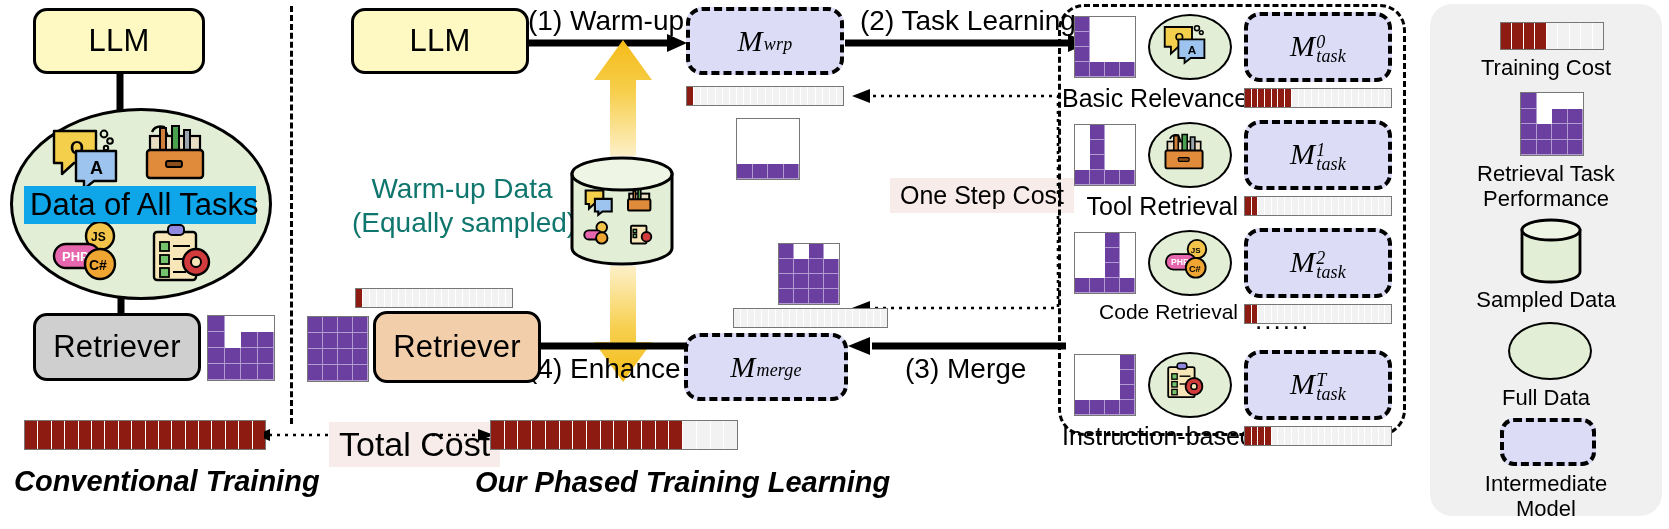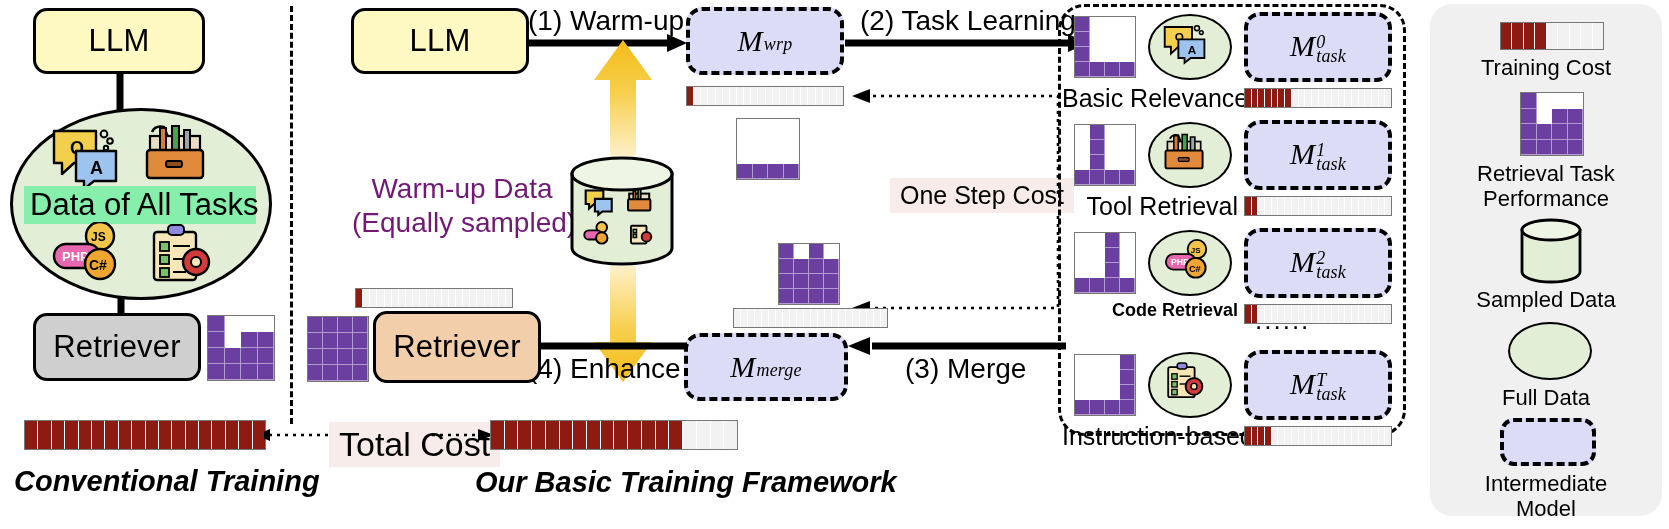--- a/index.html
+++ b/index.html
@@ -49,28 +49,28 @@
   .pgrid .cell.off { background:#ffffff; border-right-color:#ffffff; border-bottom-color:#ffffff;}
 
   
   .ellipse {
     background:#e2eed5; border:3px solid #000; border-radius:50%;
     display:flex; align-items:center; justify-content:center;
   }
   .ellipse.small { border-width:2.5px; }
 
   
-  .tlabel { font-size:27px; color:#701a75; white-space:nowrap; }
+  .tlabel { font-size:27px; color:#0f766e; white-space:nowrap; }
   .steplabel { font-size:28px; color:#000; white-space:nowrap; }
   .caption { font-style:italic; font-weight:bold; font-size:29px; white-space:nowrap;}
   .pinkbox {
     background:#f7ece9; font-size:25px; padding:3px 10px; white-space:nowrap;
   }
   .whitebox {
-    background:#86efac; font-size:30px; padding:1px 6px; white-space:nowrap;
+    background:#0ea5e9; font-size:30px; padding:1px 6px; white-space:nowrap;
   }
   .legend-panel {
     background:#f0f0f0; border-radius:22px;
   }
   .legend-text { font-size:22px; text-align:center; line-height:1.12; color:#000;}
 
   
   .group-dashed {
     border:3px dashed #000; border-radius:26px;
   }
@@ -470,21 +470,21 @@
     <div class="seg on"></div>
     <div class="seg on"></div>
     <div class="seg on"></div>
     <div class="seg off"></div>
     <div class="seg off"></div>
     <div class="seg off"></div>
     <div class="seg off"></div>
   </div>
 
 <div class="abs caption" style="left:475px; top:466px;">
-  <span>Our Basic Training Framework</span>
+  <span>Our Phased Training Learning</span>
 </div>
 
 <div class="abs group-dashed" style="left:1058px; top:4px; width:348px; height:432px;"></div>
 
 <div class="abs" id="task-rows" style="left:1058px; top:4px; width:348px; height:432px;">
     <div class="pgrid abs" style="left: 16px; top: 12px; width: 62px; height: 62px;">
       <div class="cell on"></div>
       <div class="cell off"></div>
       <div class="cell off"></div>
       <div class="cell off"></div>
@@ -635,21 +635,21 @@
       <text x="43" y="51" font-family="Liberation Sans" font-size="15" font-weight="bold">C#</text>
     </g>
       </svg>
     </div>
     <div class="rbox dashed abs" style="left: 186px; top: 224px; width: 148px; height: 70px;">
       <span class="mlabel">M<span class="stack">
           <span class="sup">2</span>
           <span class="sub">task</span>
         </span></span>
     </div>
-    <div class="abs" style="left: 4px; top: 296px; width: 176px; text-align: right; font-size: 18px; white-space: nowrap; font-weight: bold;">Code Retrieval</div>
+    <div class="abs" style="left: 4px; top: 296px; width: 176px; text-align: right; font-size: 21px; white-space: nowrap;">Code Retrieval</div>
     <div class="costbar abs" style="left: 186px; top: 300px; width: 148px; height: 20px;">
       <div class="seg on"></div>
       <div class="seg on"></div>
       <div class="seg off"></div>
       <div class="seg off"></div>
       <div class="seg off"></div>
       <div class="seg off"></div>
       <div class="seg off"></div>
       <div class="seg off"></div>
       <div class="seg off"></div>

